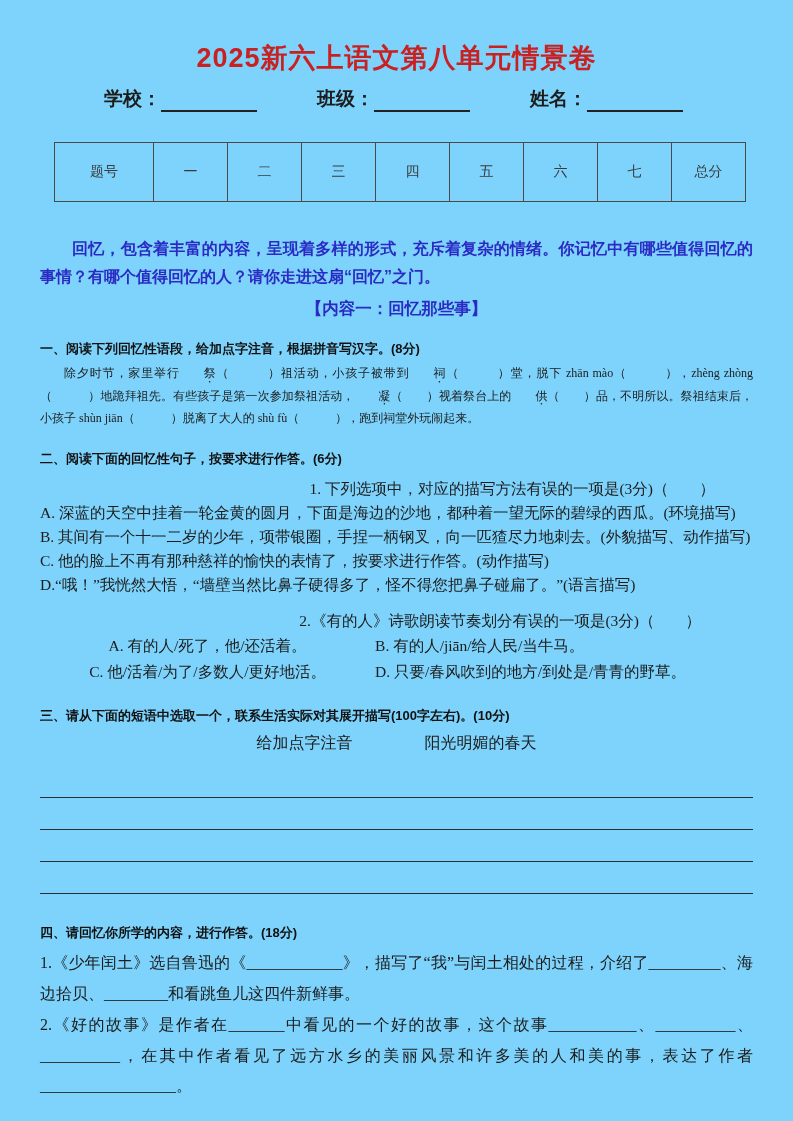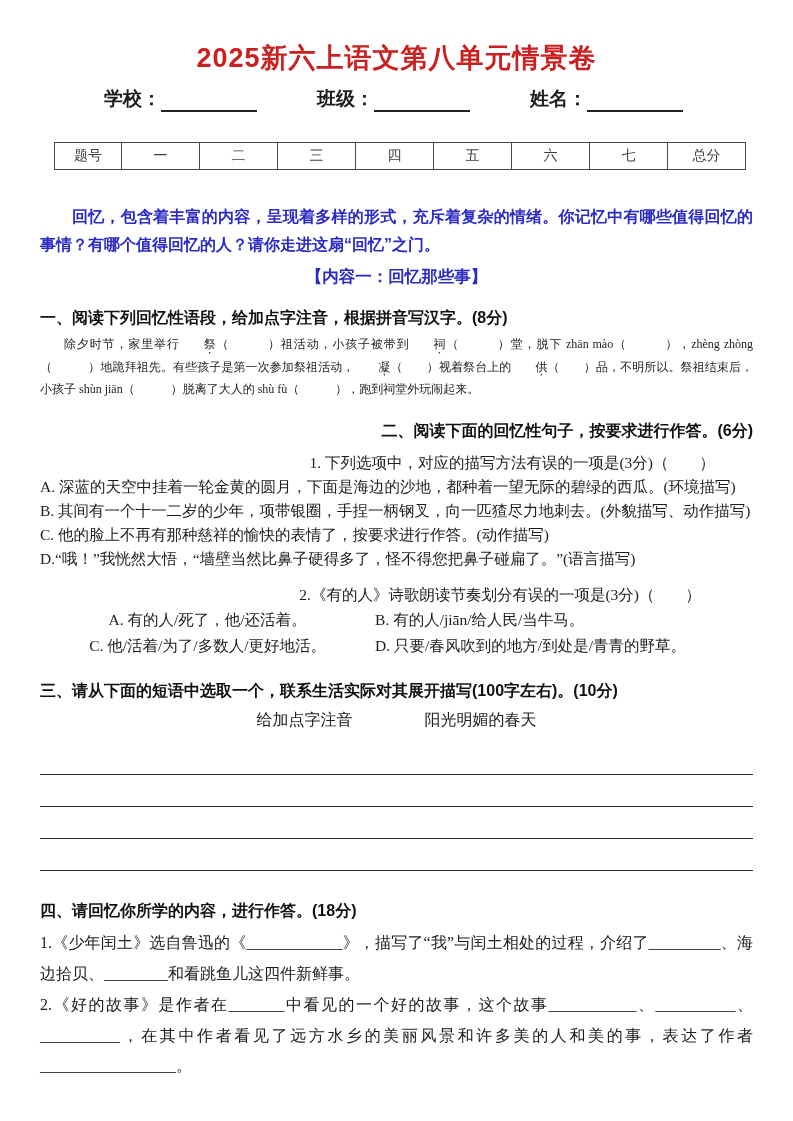--- a/index.html
+++ b/index.html
@@ -1,20 +1,20 @@
 <!DOCTYPE html>
 <html><head>
 <meta charset="utf-8">
 <style>
   html,body { margin:0; padding:0; background:#e8e8e8; }
   .page {
     position:relative;
     width:793px; height:1121px;
     margin:0 auto;
-    background:#ffffff;
+    background:#7dd3fc;
     box-sizing:border-box;
     padding:40px 40px 0 40px;
     font-family:"Liberation Serif","DejaVu Serif",serif;
     color:#1c1c1c;
     overflow:hidden;
   }
   .title {
     margin:0 0 10px 0;
     text-align:center;
     font-family:"Liberation Sans","DejaVu Sans",sans-serif;
@@ -44,21 +44,21 @@
     margin:30px 0 0 14px;
     width:692px;
     table-layout:fixed;
     font-size:14px;
     color:#3a3a3a;
   }
   table.score td {
     border:1px solid #4a4a4a;
     text-align:center;
     height:26px;
-    padding:0;
+    padding:16px;
   }
   table.score td.first { width:66px; }
   .intro {
     margin-top:33px;
     color:#2b2bc4;
     font-family:"Liberation Sans","DejaVu Sans",sans-serif;
     font-weight:bold;
     font-size:16px;
     line-height:1.75;
     text-align:justify;
@@ -69,21 +69,21 @@
     text-align:center;
     color:#2b2bc4;
     font-family:"Liberation Sans","DejaVu Sans",sans-serif;
     font-weight:bold;
     font-size:16.5px;
   }
   .sec-heading {
     margin-top:20px;
     font-family:"Liberation Sans","DejaVu Sans",sans-serif;
     font-weight:bold;
-    font-size:16px;
+    font-size:13px;
     color:#111;
   }
   .passage {
     margin-top:4px;
     font-size:12px;
     line-height:1.88;
     text-align:justify;
     text-indent:2em;
   }
   .dotchar { position:relative; display:inline-block; }
@@ -167,21 +167,21 @@
   </table>
 
   <div class="intro">
     <p>回忆，包含着丰富的内容，呈现着多样的形式，充斥着复杂的情绪。你记忆中有哪些值得回忆的事情？有哪个值得回忆的人？请你走进这扇“回忆”之门。</p>
   </div>
   <div class="banner">【内容一：回忆那些事】</div>
 
   <div class="sec-heading">一、阅读下列回忆性语段，给加点字注音，根据拼音写汉字。(8分)</div>
   <p class="passage"><span>除夕时节，家里举行</span><span class="dotchar">祭</span><span>（　　　）祖活动，小孩子被带到</span><span class="dotchar">祠</span><span>（　　　）堂，脱下 zhān mào（　　　），zhèng zhòng（　　　）地跪拜祖先。有些孩子是第一次参加祭祖活动，</span><span class="dotchar">凝</span><span>（　　）视着祭台上的</span><span class="dotchar">供</span><span>（　　）品，不明所以。祭祖结束后，小孩子 shùn jiān（　　　）脱离了大人的 shù fù（　　　），跑到祠堂外玩闹起来。</span></p>
 
-  <div class="sec-heading" style="text-align:right;">二、阅读下面的回忆性句子，按要求进行作答。(6分)</div>
+  <div class="sec-heading" style="">二、阅读下面的回忆性句子，按要求进行作答。(6分)</div>
 
   <div class="q-row">
     <span>1. 下列选项中，对应的描写方法有误的一项是(3分)</span>
     <span class="bracket">（　　）</span>
   </div>
   <div class="option">A. 深蓝的天空中挂着一轮金黄的圆月，下面是海边的沙地，都种着一望无际的碧绿的西瓜。(环境描写)</div>
   <div class="option">B. 其间有一个十一二岁的少年，项带银圈，手捏一柄钢叉，向一匹猹尽力地刺去。(外貌描写、动作描写)</div>
   <div class="option">C. 他的脸上不再有那种慈祥的愉快的表情了，按要求进行作答。(动作描写)</div>
   <div class="option">D.“哦！”我恍然大悟，“墙壁当然比鼻子硬得多了，怪不得您把鼻子碰扁了。”(语言描写)</div>
 

